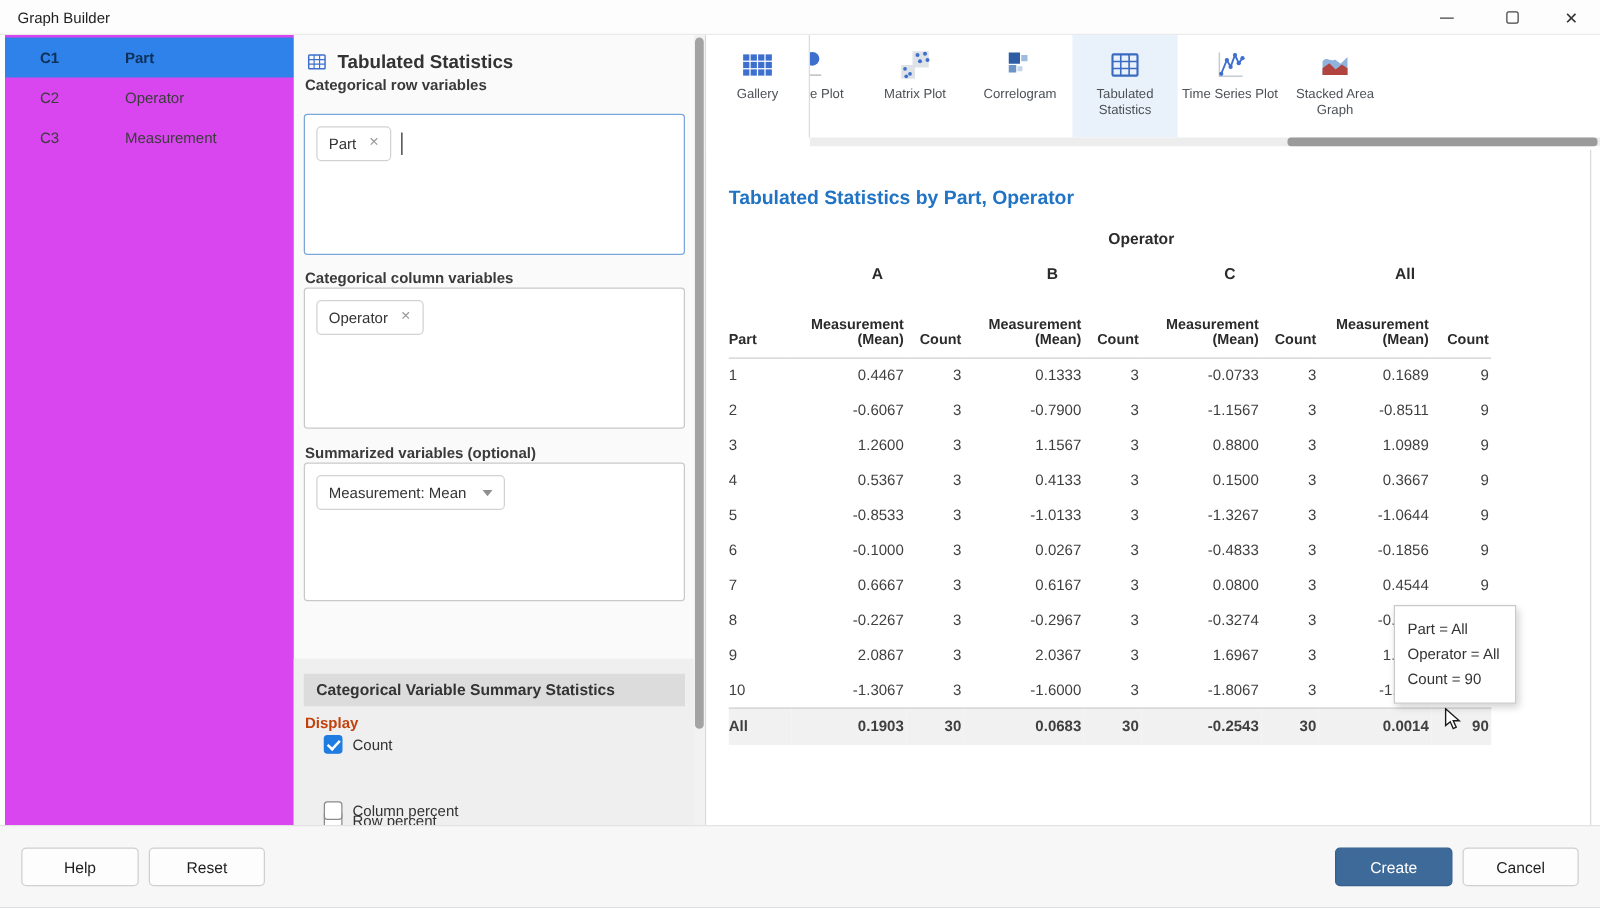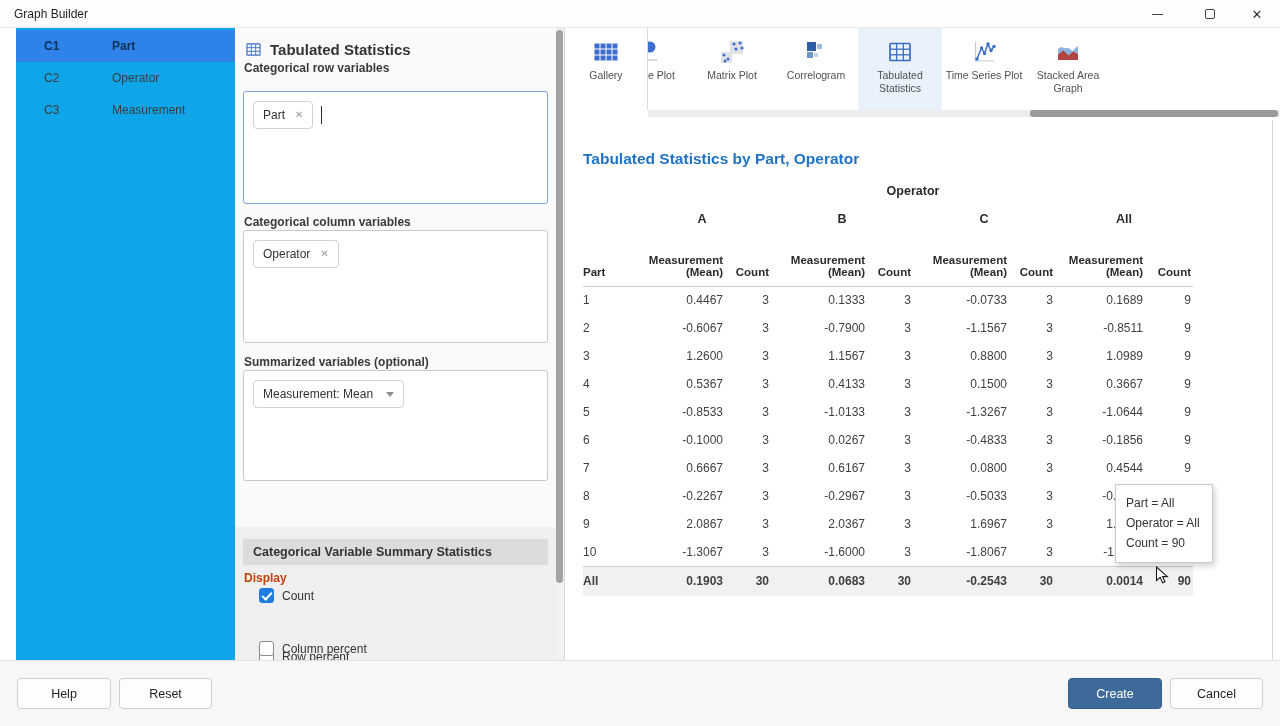--- a/index.html
+++ b/index.html
@@ -11,21 +11,21 @@
   .titlebar { position:absolute; top:0; left:0; right:0; height:28px; background:#fdfdfd; border-bottom:1px solid #ebebeb; }
   .titlebar .title { position:absolute; left:14px; top:0; line-height:28px; font-size:12px; color:#1f1f1f; }
   .wctrl { position:absolute; top:0; width:46px; height:28px; display:flex; align-items:center; justify-content:center; cursor:default; }
   #btn-min { left:1134px; } #btn-max { left:1187px; } #btn-close { left:1234px; }
   .min-glyph { width:11px; height:1px; background:#444; }
   .max-glyph { width:10px; height:10px; border:1.2px solid #444; border-radius:2px; }
   .close-glyph { font-size:13px; color:#333; line-height:1; }
 
   
   .app-body { position:absolute; top:28px; left:0; right:0; bottom:66px; }
-  .sidebar { position:absolute; left:16px; top:0; width:235px; bottom:0; background:#0ea5e9; padding-top:2px; }
+  .sidebar { position:absolute; left:4px; top:0; width:235px; bottom:0; background:#d946ef; padding-top:2px; }
   .panel { position:absolute; left:235px; top:0; width:330px; bottom:0; background:#fafafa; border-right:1px solid #d8d8d8; }
   .main { position:absolute; left:565px; top:0; right:0; bottom:0; background:#fff; }
 
   
   .col-row { height:32px; display:flex; align-items:center; font-size:12px; color:#3c3c3c; cursor:default; }
   .col-row .cid { margin-left:28px; width:68px; }
   .col-row.selected { background:var(--selection-blue); color:var(--selection-text); font-weight:600; }
 
   
   .panel-title { position:absolute; top:13px; left:10px; display:flex; align-items:center; gap:8px; font-weight:700; font-size:15px; color:#333; }
@@ -430,21 +430,21 @@
               <td class="num">3</td>
               <td class="num">0.4544</td>
               <td class="num">9</td>
             </tr>
             <tr>
               <td class="part">8</td>
               <td class="num">-0.2267</td>
               <td class="num">3</td>
               <td class="num">-0.2967</td>
               <td class="num">3</td>
-              <td class="num">-0.5033</td>
+              <td class="num">-0.3274</td>
               <td class="num">3</td>
               <td class="num">-0.3422</td>
               <td class="num">9</td>
             </tr>
             <tr>
               <td class="part">9</td>
               <td class="num">2.0867</td>
               <td class="num">3</td>
               <td class="num">2.0367</td>
               <td class="num">3</td>

